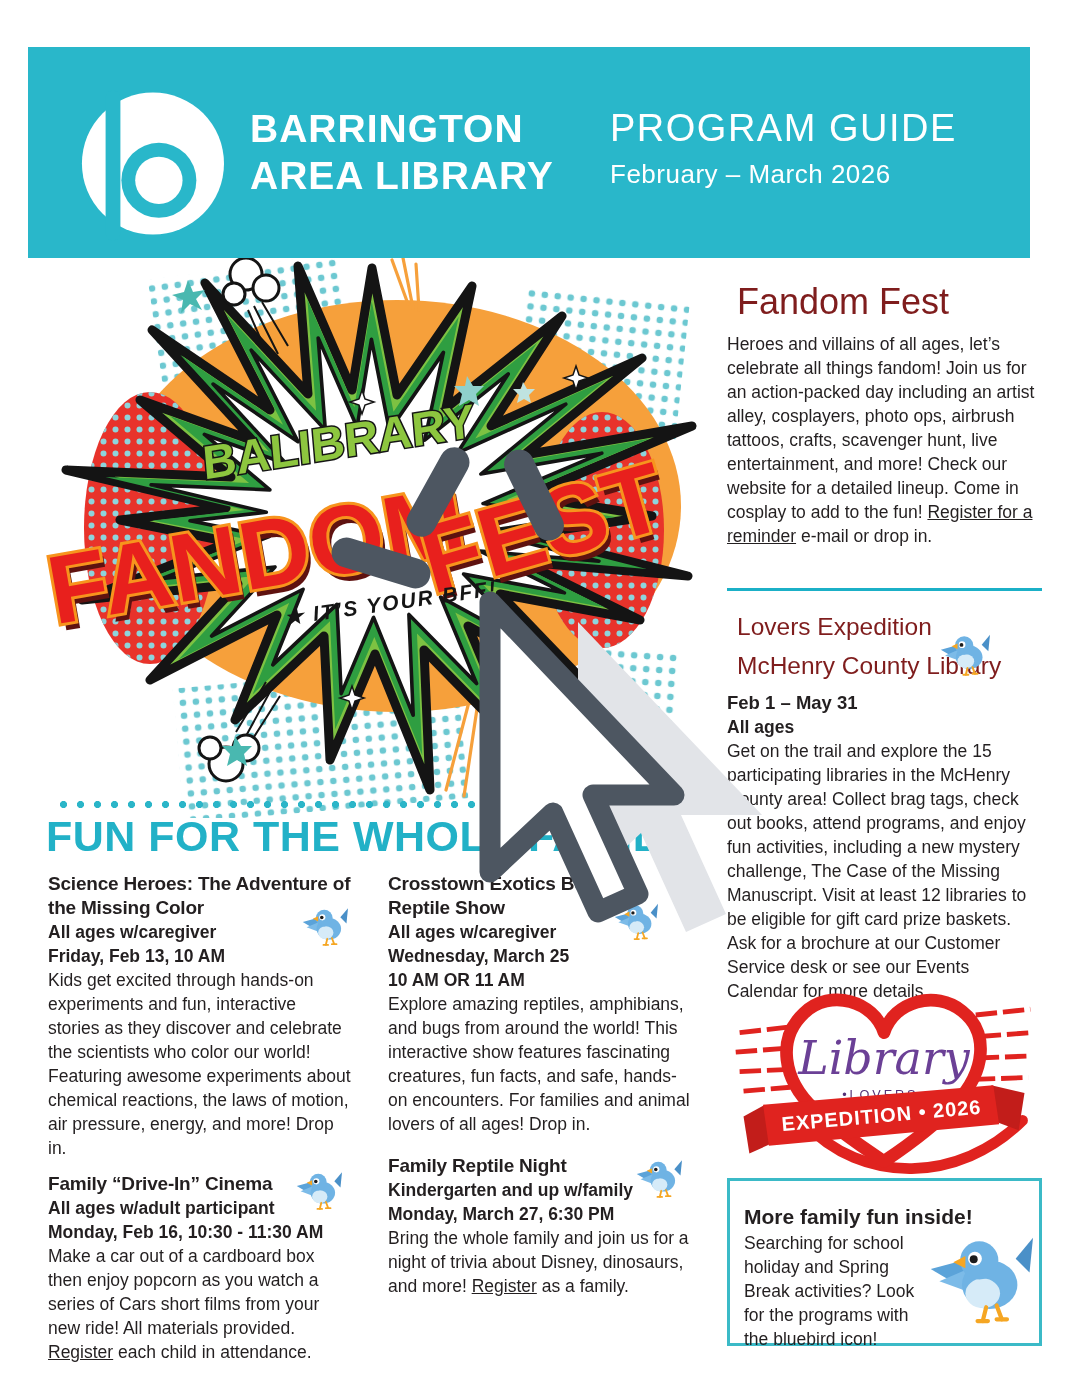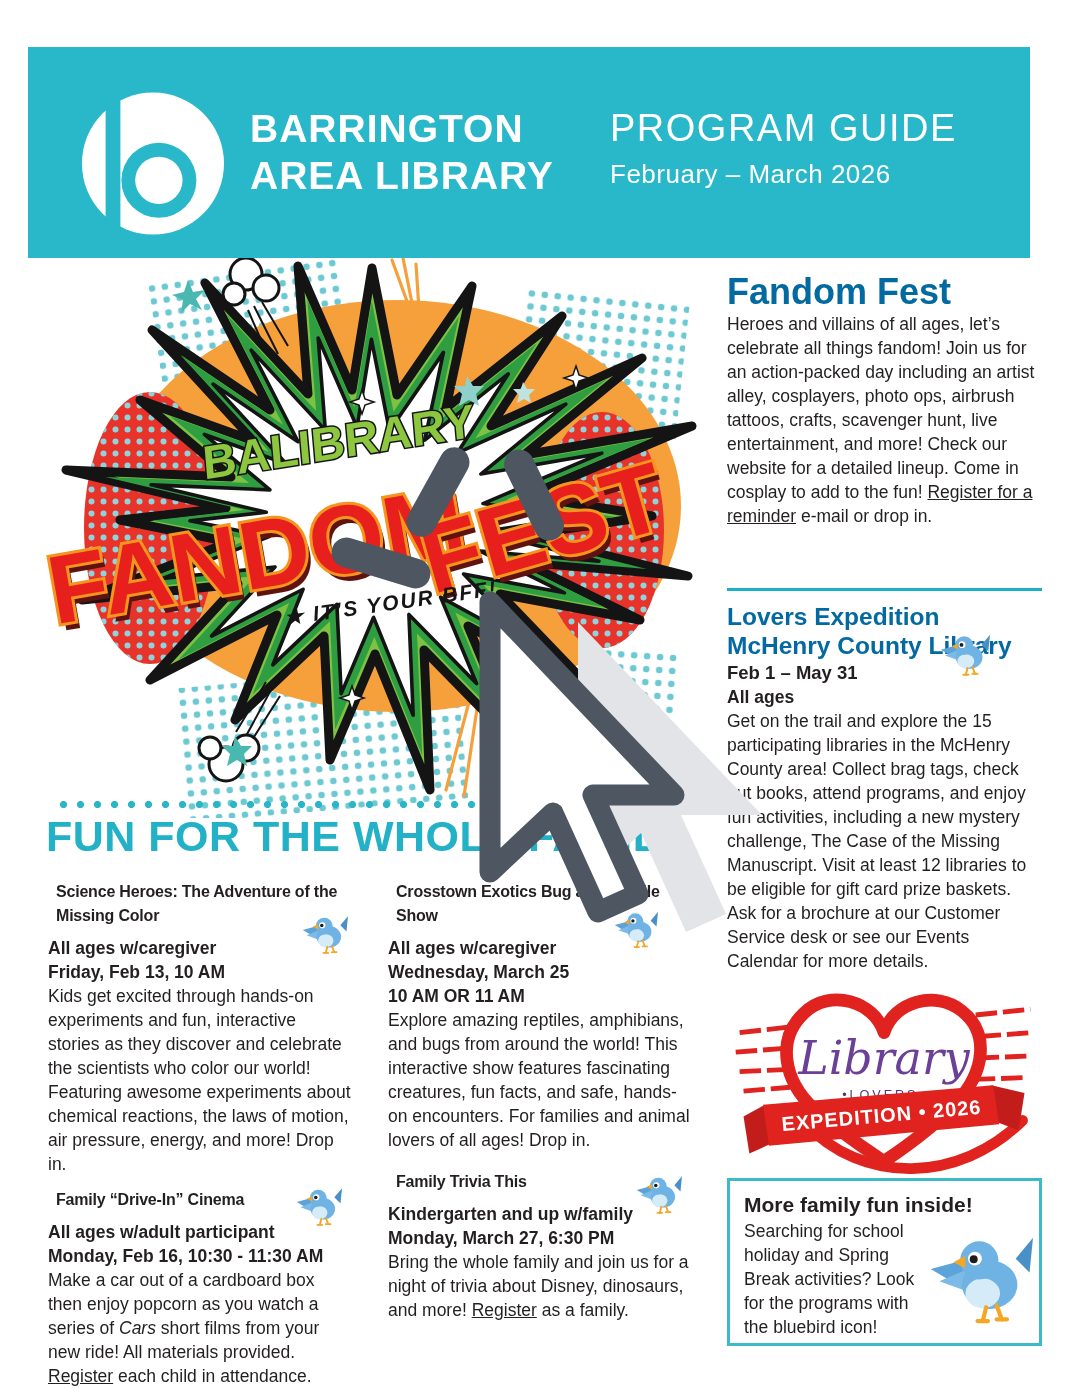--- a/index.html
+++ b/index.html
@@ -7,54 +7,54 @@
         font-family:"Liberation Sans",sans-serif;color:#231f20;}
   
   .band{position:absolute;left:28px;top:47px;width:1002px;height:211px;background:#29b7ca;}
   .band .name{position:absolute;left:222px;top:58px;color:#fff;font-weight:bold;
               font-size:39px;line-height:47px;letter-spacing:1px;}
   .band .guide{position:absolute;left:582px;top:60px;color:#fff;font-size:38px;letter-spacing:1.5px;}
   .band .dates{position:absolute;left:582px;top:112px;color:#fff;font-size:26px;letter-spacing:.5px;}
   .logo{position:absolute;left:48px;top:36px;width:148px;height:166px;}
   
   .rightcol{position:absolute;left:727px;top:270px;width:315px;height:1090px;}
-  .rightcol h2{margin:0;color:#0369a1;font-weight:bold;}
+  .rightcol h2{margin:10px;color:#7f1d1d;font-weight:normal;}
   .h2big{font-size:36px;line-height:40px;}
   .h2med{font-size:24.5px;line-height:29px;}
   .when{font-weight:bold;font-size:18.5px;line-height:25px;}
   .rightcol p,.colp{font-size:17.5px;line-height:24px;margin:0;}
   .divider{position:absolute;left:0;top:318px;width:315px;height:3px;background:#1bb0c7;}
   .fandom{position:absolute;left:0;top:2px;width:315px;}
   .mchenry{position:absolute;left:0;top:332px;width:315px;}
   .heartwrap{position:absolute;left:5px;top:706px;width:305px;height:200px;}
   .funbox{position:absolute;left:0;top:908px;width:281px;height:138px;border:3px solid #3bbac7;
           padding:12px 14px;background:#fff;}
-  .funbox h3{margin:0 0 2px 0;font-size:21px;}
+  .funbox h3{margin:12px 0 2px 0;font-size:21px;}
   .funbox p{width:192px;}
   .boxbird{position:absolute;right:6px;top:40px;width:104px;height:110px;}
   
   .dotsline{position:absolute;left:55px;top:800px;width:638px;height:9px;
     background-image:radial-gradient(circle,#2bb5c8 3.2px,rgba(0,0,0,0) 3.9px);
     background-size:17px 9px;background-position:0 50%;background-repeat:repeat-x;}
   .famhead{position:absolute;left:46px;top:812px;margin:0;color:#22b1c7;font-size:43px;
            font-weight:bold;letter-spacing:.5px;}
   .col{position:absolute;top:872px;}
   .col1{left:48px;width:318px;}
   .col2{left:388px;width:310px;}
   .event{position:relative;margin-bottom:12px;}
-  .event h3{margin:8px;font-size:16px;line-height:24px;letter-spacing:-.2px;padding-right:0;}
+  .event h3{margin:0;font-size:19px;line-height:24px;letter-spacing:-.2px;padding-right:0;}
   .meta{font-weight:bold;font-size:17.5px;line-height:24px;}
   .event p{font-size:17.5px;line-height:24px;margin:0;max-width:303px;}
   .bird{position:absolute;}
   .b1{right:18px;top:30px;width:46px;height:46px;}
   .b2{right:24px;top:-6px;width:46px;height:46px;}
   .b3{right:40px;top:26px;width:44px;height:44px;}
   .b4{right:16px;top:0px;width:46px;height:46px;}
   .mcbird{position:absolute;right:52px;top:26px;width:50px;height:50px;}
-  .it{font-style:italic;}
+  .it{}
   .lnk{text-decoration:underline;}
   
   .burst{position:absolute;left:40px;top:258px;width:660px;height:560px;}
   .cursorlay{position:absolute;left:0;top:0;width:1082px;height:1400px;pointer-events:none;}
 </style>
 </head>
 <body>
 
 <div class="page">
 
@@ -249,21 +249,21 @@
       <h3 style="max-width:280px">Crosstown Exotics Bug and Reptile Show</h3>
       <svg class="bird b3">
           <use href="#bird"></use>
         </svg>
       <div class="meta">All ages w/caregiver</div>
       <div class="meta">Wednesday, March 25</div>
       <div class="meta">10 AM OR 11 AM</div>
       <p><span>Explore amazing reptiles, amphibians, and bugs from around the world! This interactive show features fascinating creatures, fun facts, and safe, hands-on encounters. For families and animal lovers of all ages! Drop in.</span></p>
     </article>
     <article class="event" style="margin-top:18px">
-      <h3>Family Trivia This</h3>
+      <h3>Family Reptile Night</h3>
       <svg class="bird b4">
           <use href="#bird"></use>
         </svg>
       <div class="meta">Kindergarten and up w/family</div>
       <div class="meta">Monday, March 27, 6:30 PM</div>
       <p><span>Bring the whole family and join us for a night of trivia about Disney, dinosaurs, and more! </span><span class="lnk">Register</span><span> as a family.</span></p>
     </article>
   </div>
 
   <svg class="cursorlay" viewBox="0 0 1082 1400">

